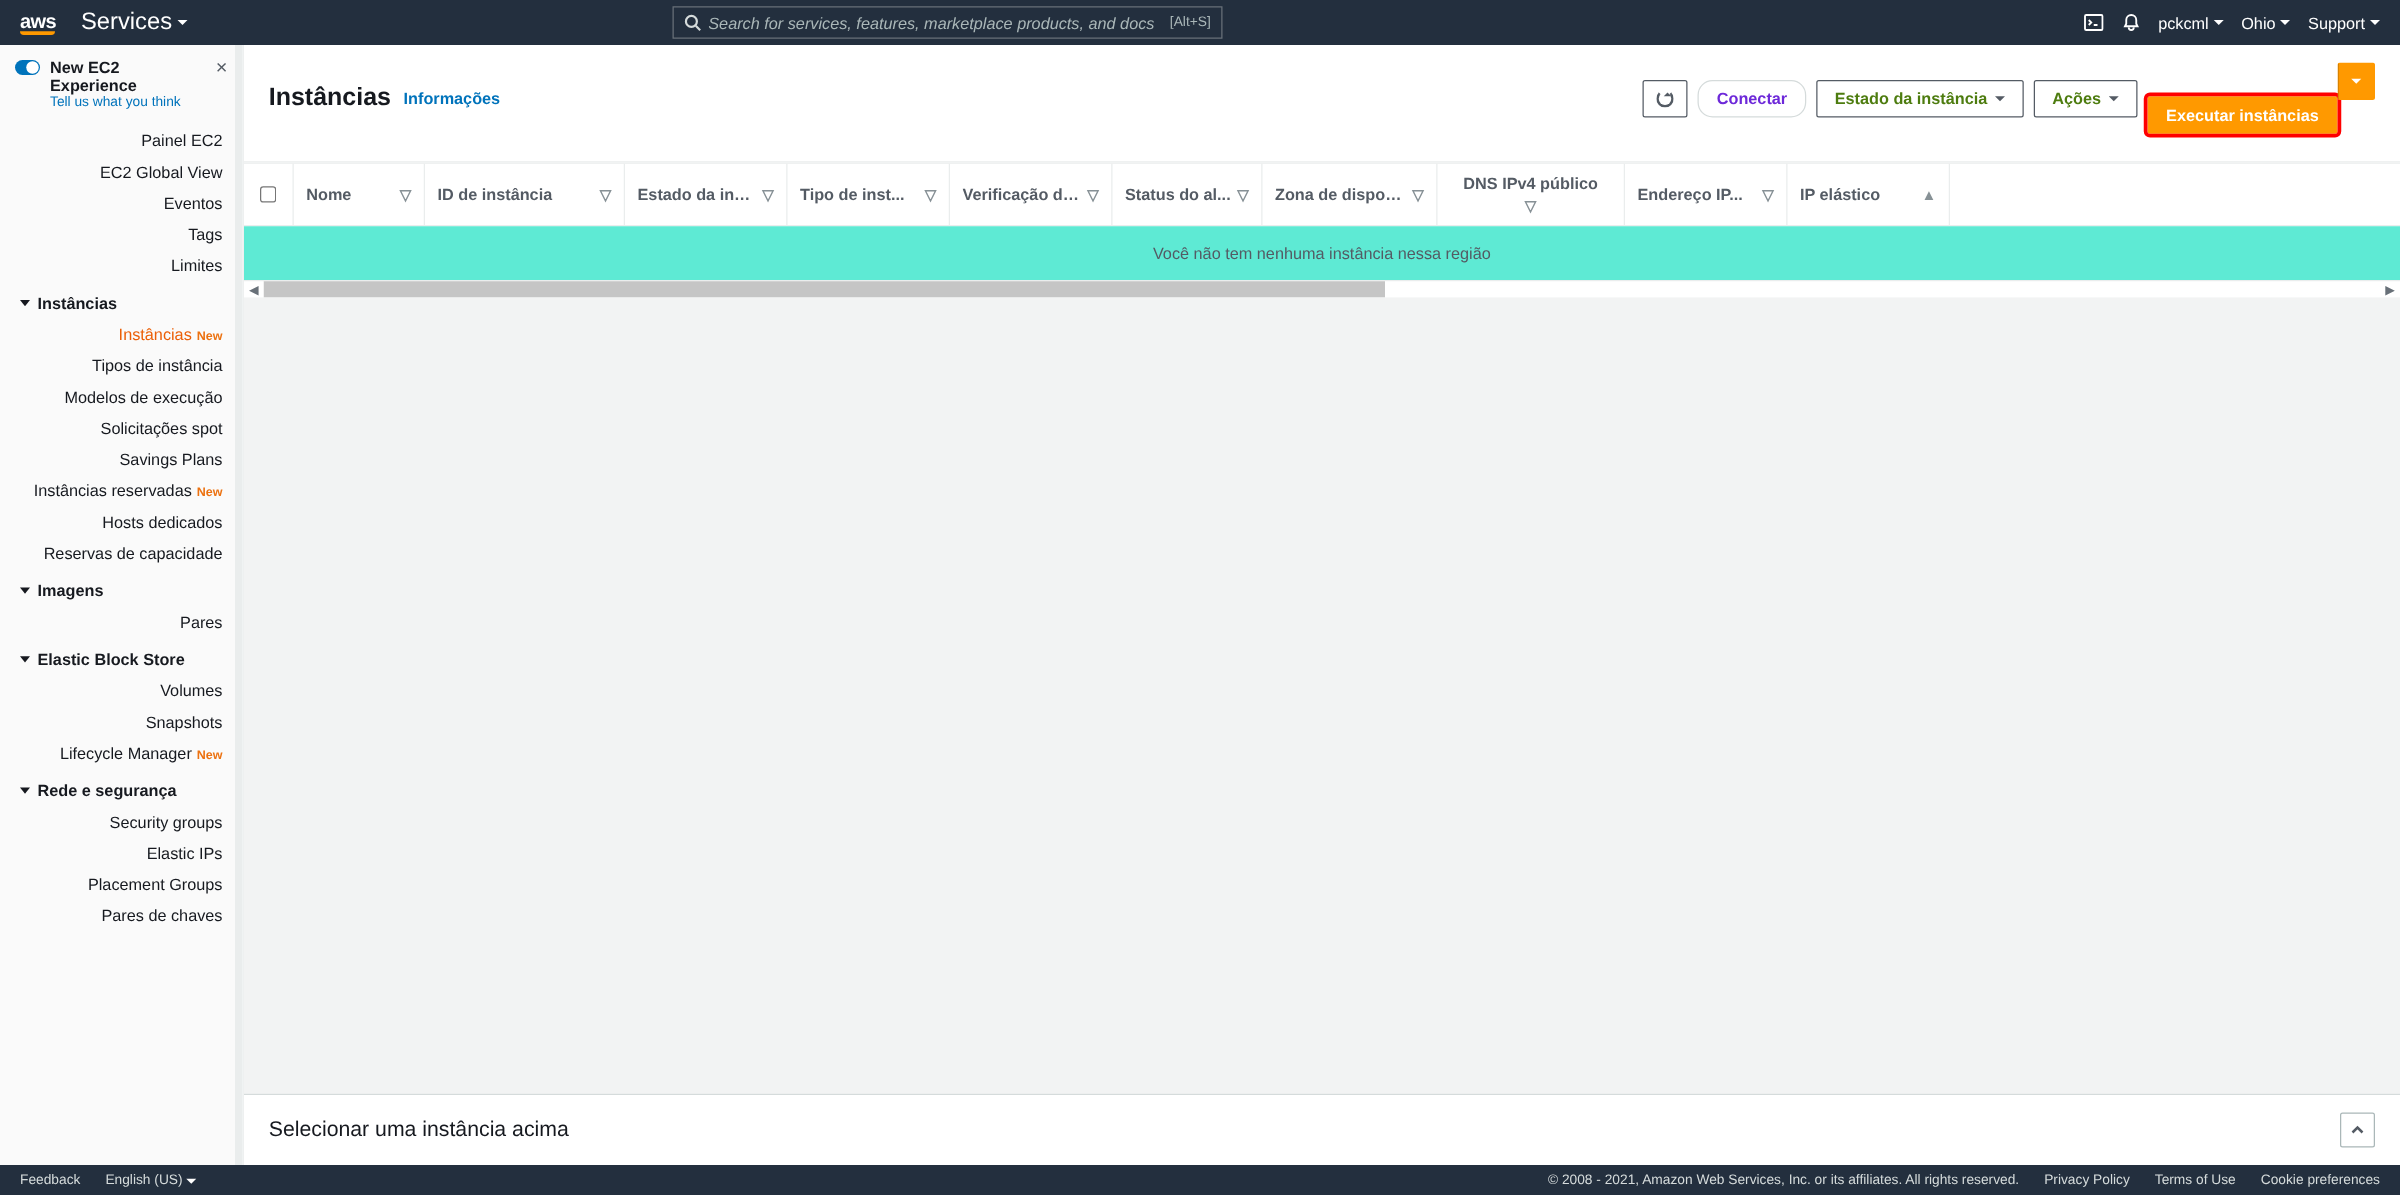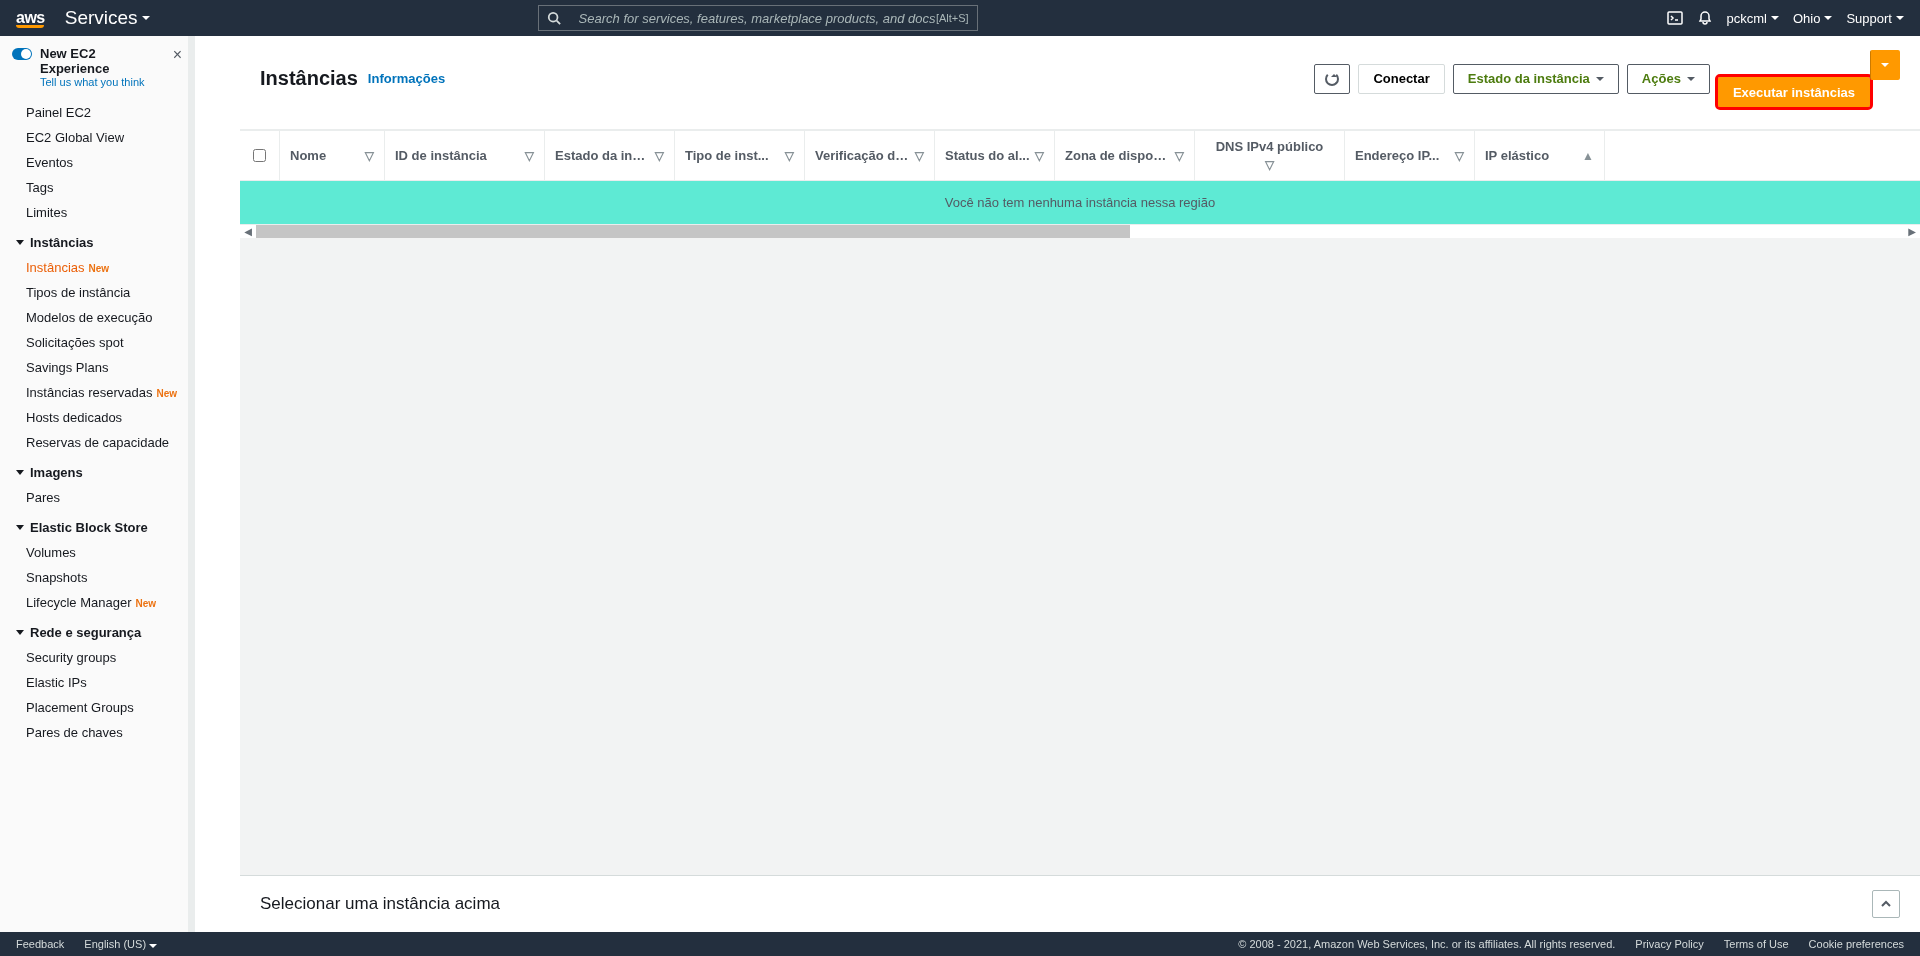--- a/index.html
+++ b/index.html
@@ -5,57 +5,57 @@
 * { margin: 0; padding: 0; box-sizing: border-box; font-family: "Amazon Ember", "Helvetica Neue", Arial, sans-serif; }
 body { background: #fff; font-size: 14px; color: #16191f; overflow: hidden; }
 
 
 .topnav { background: #232f3e; height: 36px; display: flex; align-items: center; padding: 0 16px; color: #fff; }
 .aws-logo { font-weight: bold; font-size: 16px; color: #fff; margin-right: 12px; display: flex; align-items: center; }
 .aws-logo-text { letter-spacing: -0.5px; }
 .aws-underline { display: block; height: 3px; width: 28px; background: #ff9900; border-radius: 0 0 3px 3px; margin-top: -2px; }
 .services-menu { color: #fff; font-size: 19px; display: flex; align-items: center; gap: 4px; cursor: pointer; padding: 0 8px; }
 .topnav-search { margin-left: 380px; flex: 0 0 440px; height: 26px; background: transparent; border: 1px solid #687078; display: flex; align-items: center; padding: 0 8px; color: #d5dbdb; }
-.topnav-search input { background: transparent; border: none; color: #a3a3a3; font-style: italic; font-size: 13px; flex: 1; outline: none; margin-left: 18px; }
+.topnav-search input { background: transparent; border: none; color: #a3a3a3; font-style: italic; font-size: 13px; flex: 1; outline: none; margin-left: 6px; }
 .topnav-search input::placeholder { color: #aab7b8; font-style: italic; }
 .kbd { font-size: 11px; color: #aab7b8; }
 .topnav-right { margin-left: auto; display: flex; align-items: center; gap: 14px; font-size: 13px; }
 .topnav-item { display: flex; align-items: center; gap: 4px; cursor: pointer; color: #fff; }
 .caret-down { width: 0; height: 0; border-left: 4px solid transparent; border-right: 4px solid transparent; border-top: 4px solid #fff; display: inline-block; }
 .caret-down-dark { width: 0; height: 0; border-left: 4px solid transparent; border-right: 4px solid transparent; border-top: 4px solid #545b64; display: inline-block; }
 
 
-.layout { display: flex; height: calc(100vh - 36px - 24px); gap: 45px; }
+.layout { display: flex; height: calc(100vh - 36px - 24px); }
 .sidebar { width: 195px; background: #fafafa; border-right: 1px solid #eaeded; overflow-y: auto; position: relative; }
 .scrollbar-hint { width: 6px; background: #eaeded; position: absolute; right: 0; top: 0; bottom: 0; }
 .main { flex: 1; display: flex; flex-direction: column; background: #f2f3f3; overflow: hidden; }
 
 
 .exp-box { padding: 10px 12px 8px; display: flex; align-items: flex-start; gap: 8px; }
 .toggle { width: 20px; height: 12px; background: #0073bb; border-radius: 10px; position: relative; flex-shrink: 0; margin-top: 2px; }
 .toggle::after { content: ""; position: absolute; right: 1px; top: 1px; width: 10px; height: 10px; background: #fff; border-radius: 50%; }
 .exp-title { font-size: 13px; font-weight: bold; color: #16191f; }
 .exp-sub { font-size: 11px; color: #0073bb; }
 .exp-close { margin-left: auto; color: #545b64; font-size: 16px; cursor: pointer; }
 
 .nav-list { list-style: none; padding: 4px 0 20px; }
-.nav-list li { padding: 5px 16px 5px 26px; font-size: 13px; color: #16191f; cursor: pointer; }
+.nav-list li { padding: 5px 16px 5px 26px; font-size: 13px; color: #16191f; cursor: pointer; text-align: right; }
 .nav-list li.group { font-weight: bold; padding-left: 16px; padding-top: 10px; display: flex; align-items: center; gap: 4px; }
 .nav-list li.group .tri { display:inline-block; width:0; height:0; border-left:4px solid transparent; border-right:4px solid transparent; border-top:5px solid #16191f; margin-right:2px;}
 .nav-list li.active { color: #eb5f07; }
 .nav-list li .badge-new { background: transparent; color: #ec7211; font-size: 10px; font-weight: bold; margin-left: 4px; }
 
 
 .page-header { background: #fff; padding: 14px 20px 12px; display: flex; align-items: center; gap: 10px; border-bottom: 1px solid #eaeded; flex-wrap: wrap; }
 .page-title { font-size: 20px; font-weight: bold; }
 .info-link { color: #0073bb; font-size: 13px; font-weight: bold; }
 .header-actions { margin-left: auto; display: flex; align-items: center; gap: 8px; }
 .btn { border: 1px solid #545b64; background: #fff; padding: 5px 14px; border-radius: 2px; font-size: 13px; font-weight: bold; color: #4d7c0f; cursor: pointer; display: flex; align-items: center; gap: 6px; height: 30px; }
 .btn.icon-only { padding: 5px 10px; }
-.btn.disabled { color: #000000; border-color: #d5dbdb; cursor: default; }
+.btn.disabled { color: #6d28d9; border-color: #d5dbdb; cursor: default; border-radius: 12px; }
 .btn.primary { background: #ff9900; border-color: #ff9900; color: #fff; }
 .btn.primary.highlighted { outline: 3px solid #ff0000; outline-offset: 0; margin-top: 27px; }
 .btn.split-right { border-left: 1px solid rgba(0,0,0,0.2); padding: 5px 10px; }
 .refresh-icon { display: inline-block; width: 14px; height: 14px; border: 2px solid #545b64; border-radius: 50%; border-top-color: transparent; position: relative; }
 .refresh-icon::after { content:""; position:absolute; top:-3px; left:4px; border:3px solid transparent; border-bottom-color:#545b64;}
 
 
 .filter-row { background: #fff; padding: 0 20px 12px; display: flex; align-items: center; gap: 12px; }
 .filter-input { flex: 0 0 590px; border: 1px solid #aab7b8; height: 30px; display: flex; align-items: center; padding: 0 8px; border-radius: 2px; }
 .filter-input input { border: none; outline: none; font-size: 13px; font-style: italic; flex: 1; margin-left: 6px; }

